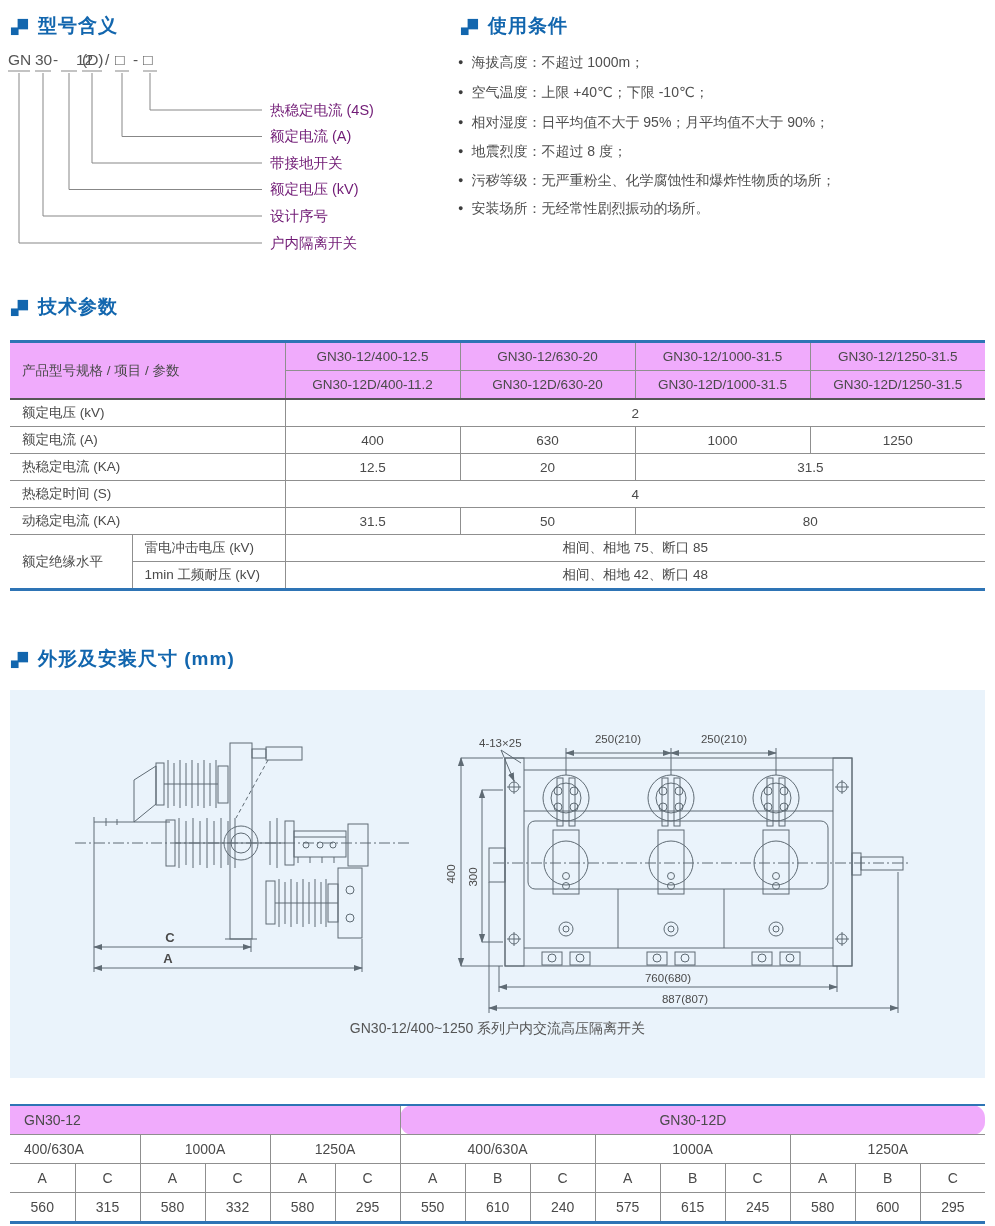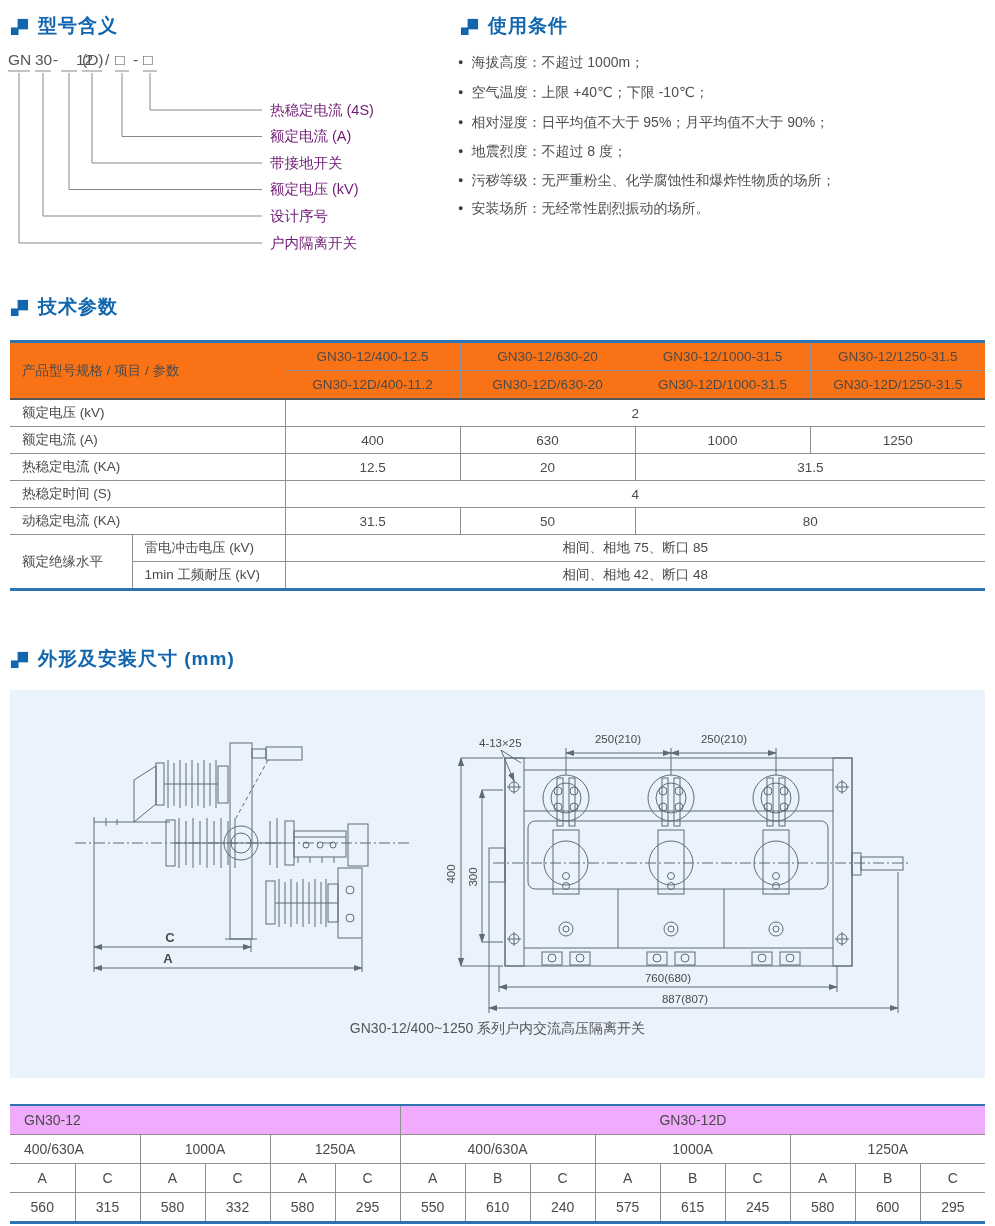--- a/index.html
+++ b/index.html
@@ -18,26 +18,26 @@
   
   .cond-item{position:absolute;left:458px;height:20px;line-height:20px;font-size:14px;color:#4f4f4f;white-space:nowrap;display:flex;align-items:center;gap:8px;}
   .cond-bullet{font-size:9px;color:#3c3c3c;line-height:20px;}
   
   table{border-collapse:collapse;table-layout:fixed;color:#4a4a4a;}
   .tech{width:975px;font-size:13.5px;border-top:3px solid #2e74b5;border-bottom:3px solid #2e74b5;}
   .tech td{border:1px solid #8f8f8f;height:26px;text-align:center;padding:0 2px;overflow:hidden;white-space:nowrap;}
   .tech td.lbl{text-align:left;padding-left:12px;}
   .tech td:first-child{border-left:none;}
   .tech td.lastcol{border-right:none;}
-  .tech .hbg{background:#f97316;}
+  .tech .hbg{background:#f0abfc;}
   .tech .hsep{border-bottom:2px solid #565656;}
   .dims{width:975px;font-size:14px;border-top:2px solid #2e74b5;border-bottom:3px solid #2e74b5;}
   .dims td{border:1px solid #8f8f8f;height:28px;text-align:center;padding:0;overflow:hidden;white-space:nowrap;}
   .dims td:first-child{border-left:none;}
-  .dims td.lastcol{border-right:none;}
+  .dims td.lastcol{border-right:none;border-radius:13px;}
   .dims .hbg{background:#f0abfc;}
   .dims td.leftpad{text-align:left;padding-left:14px;}
   
   .panel{left:10px;top:690px;width:975px;height:388px;background:#eaf3fb;}
   .caption{position:absolute;left:0;top:330px;width:975px;text-align:center;font-size:14px;color:#555;}
   svg .ln{stroke:#5f6b74;fill:none;stroke-width:1;}
   svg .dimtxt{fill:#4a4a4a;font-size:11.5px;font-family:"Liberation Sans","DejaVu Sans",sans-serif;}
   svg .dimtxtB{fill:#4a4a4a;font-size:13px;font-weight:bold;font-family:"Liberation Sans","DejaVu Sans",sans-serif;}
 </style>
 </head>

